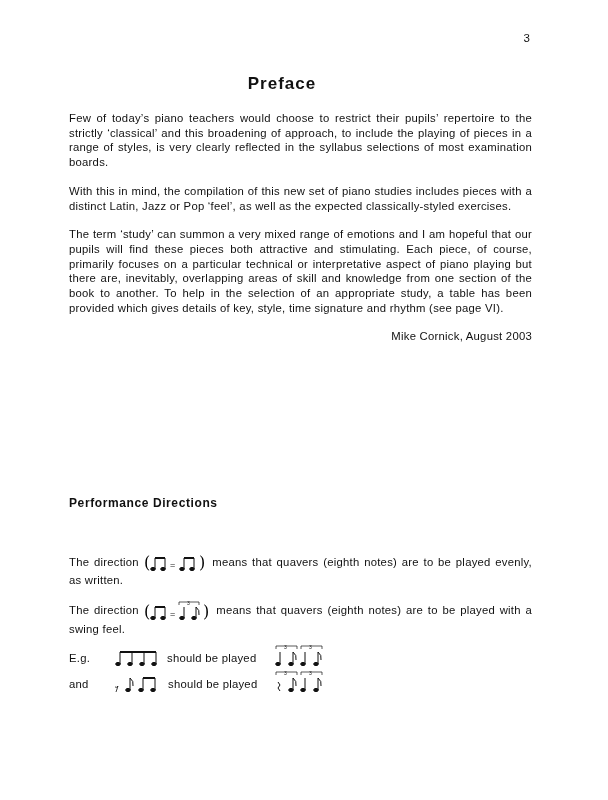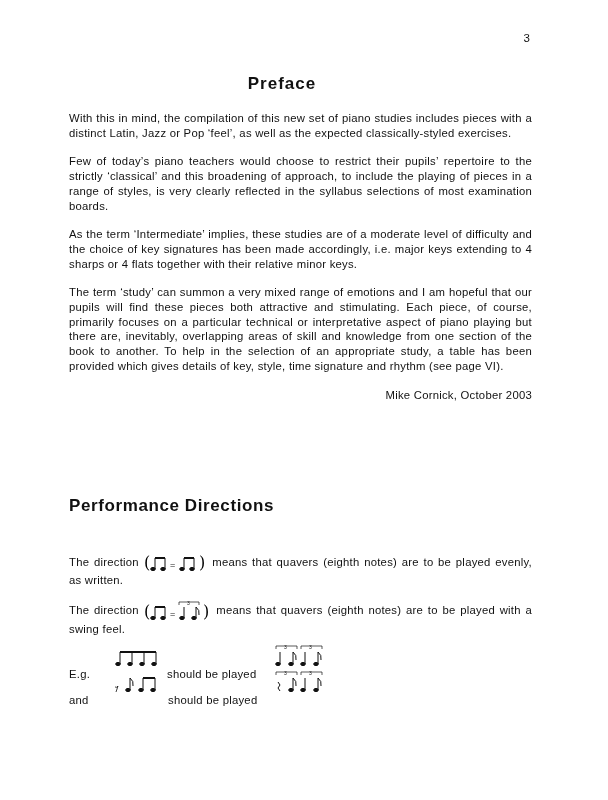--- a/index.html
+++ b/index.html
@@ -5,43 +5,42 @@
   html, body { margin: 0; padding: 0; background: #ffffff; }
   body { width: 608px; height: 800px; position: relative; overflow: hidden;
          font-family: "Liberation Sans", sans-serif; color: #111; }
   .page-num { position: absolute; top: 32px; right: 78px; font-size: 11.5px; }
   .title { position: absolute; top: 74px; left: 0; width: 564px; text-align: center;
            font-size: 17px; font-weight: bold; letter-spacing: 1px; margin: 0; }
   .content { position: absolute; left: 69px; width: 463px; top: 111px; }
   p { margin: 0 0 14px 0; font-size: 11.3px; line-height: 14.7px; text-align: justify;
       letter-spacing: 0.25px; }
   .sig { text-align: right; margin-top: 14px; }
-  h2 { position: absolute; left: 69px; top: 496px; margin: 0; font-size: 17px;
+  h2 { position: absolute; left: 69px; top: 496px; margin: 0; font-size: 12px;
        font-weight: bold; letter-spacing: 0.6px; }
   .perf { position: absolute; left: 69px; width: 463px; top: 521px; margin-top: 32px; }
   .perf p { margin-bottom: 12px; }
   .music { display: inline-block; vertical-align: middle; }
   .eg-row { font-size: 11.3px; height: 22px; position: relative; letter-spacing: 0.25px; }
-  .eg-row span { position: absolute; top: 20px; }
+  .eg-row span { position: absolute; top: 4px; }
   .eg-row .lbl { left: 0; }
   .eg-row .phr { left: 78px; }
   .eg-row svg { position: absolute; }
 </style>
 </head>
 <body>
 
 <div class="page-num">3</div>
 <h1 class="title">Preface</h1>
 
 <div class="content">
+  <p>Few of today’s piano teachers would choose to restrict their pupils’ repertoire to the strictly ‘classical’ and this broadening of approach, to include the playing of pieces in a range of styles, is very clearly reflected in the syllabus selections of most examination boards.</p>
   <p>With this in mind, the compilation of this new set of piano studies includes pieces with a distinct Latin, Jazz or Pop ‘feel’, as well as the expected classically-styled exercises.</p>
-  <p>Few of today’s piano teachers would choose to restrict their pupils’ repertoire to the strictly ‘classical’ and this broadening of approach, to include the playing of pieces in a range of styles, is very clearly reflected in the syllabus selections of most examination boards.</p>
-  <p>As the term ‘Intermediate’ implies, these studies are of a moderate level of difficulty and the choice of key signatures has been made accordingly, i.e. major keys extending to 4 sharps or 4 flats together with their relative minor keys.</p>
   <p>The term ‘study’ can summon a very mixed range of emotions and I am hopeful that our pupils will find these pieces both attractive and stimulating. Each piece, of course, primarily focuses on a particular technical or interpretative aspect of piano playing but there are, inevitably, overlapping areas of skill and knowledge from one section of the book to another. To help in the selection of an appropriate study, a table has been provided which gives details of key, style, time signature and rhythm (see page VI).</p>
-  <p class="sig">Mike Cornick, October 2003</p>
+  <p class="sig">Mike Cornick, August 2003</p>
 </div>
 
 <h2>Performance Directions</h2>
 
 <div class="perf">
   <p>
     <span>The direction</span>
     <svg class="music" width="64" height="20" viewBox="0 0 64 20">
       <text x="0" y="15" font-size="16" font-family="DejaVu Serif, serif">(</text>
       <g stroke="#111" fill="#111">

